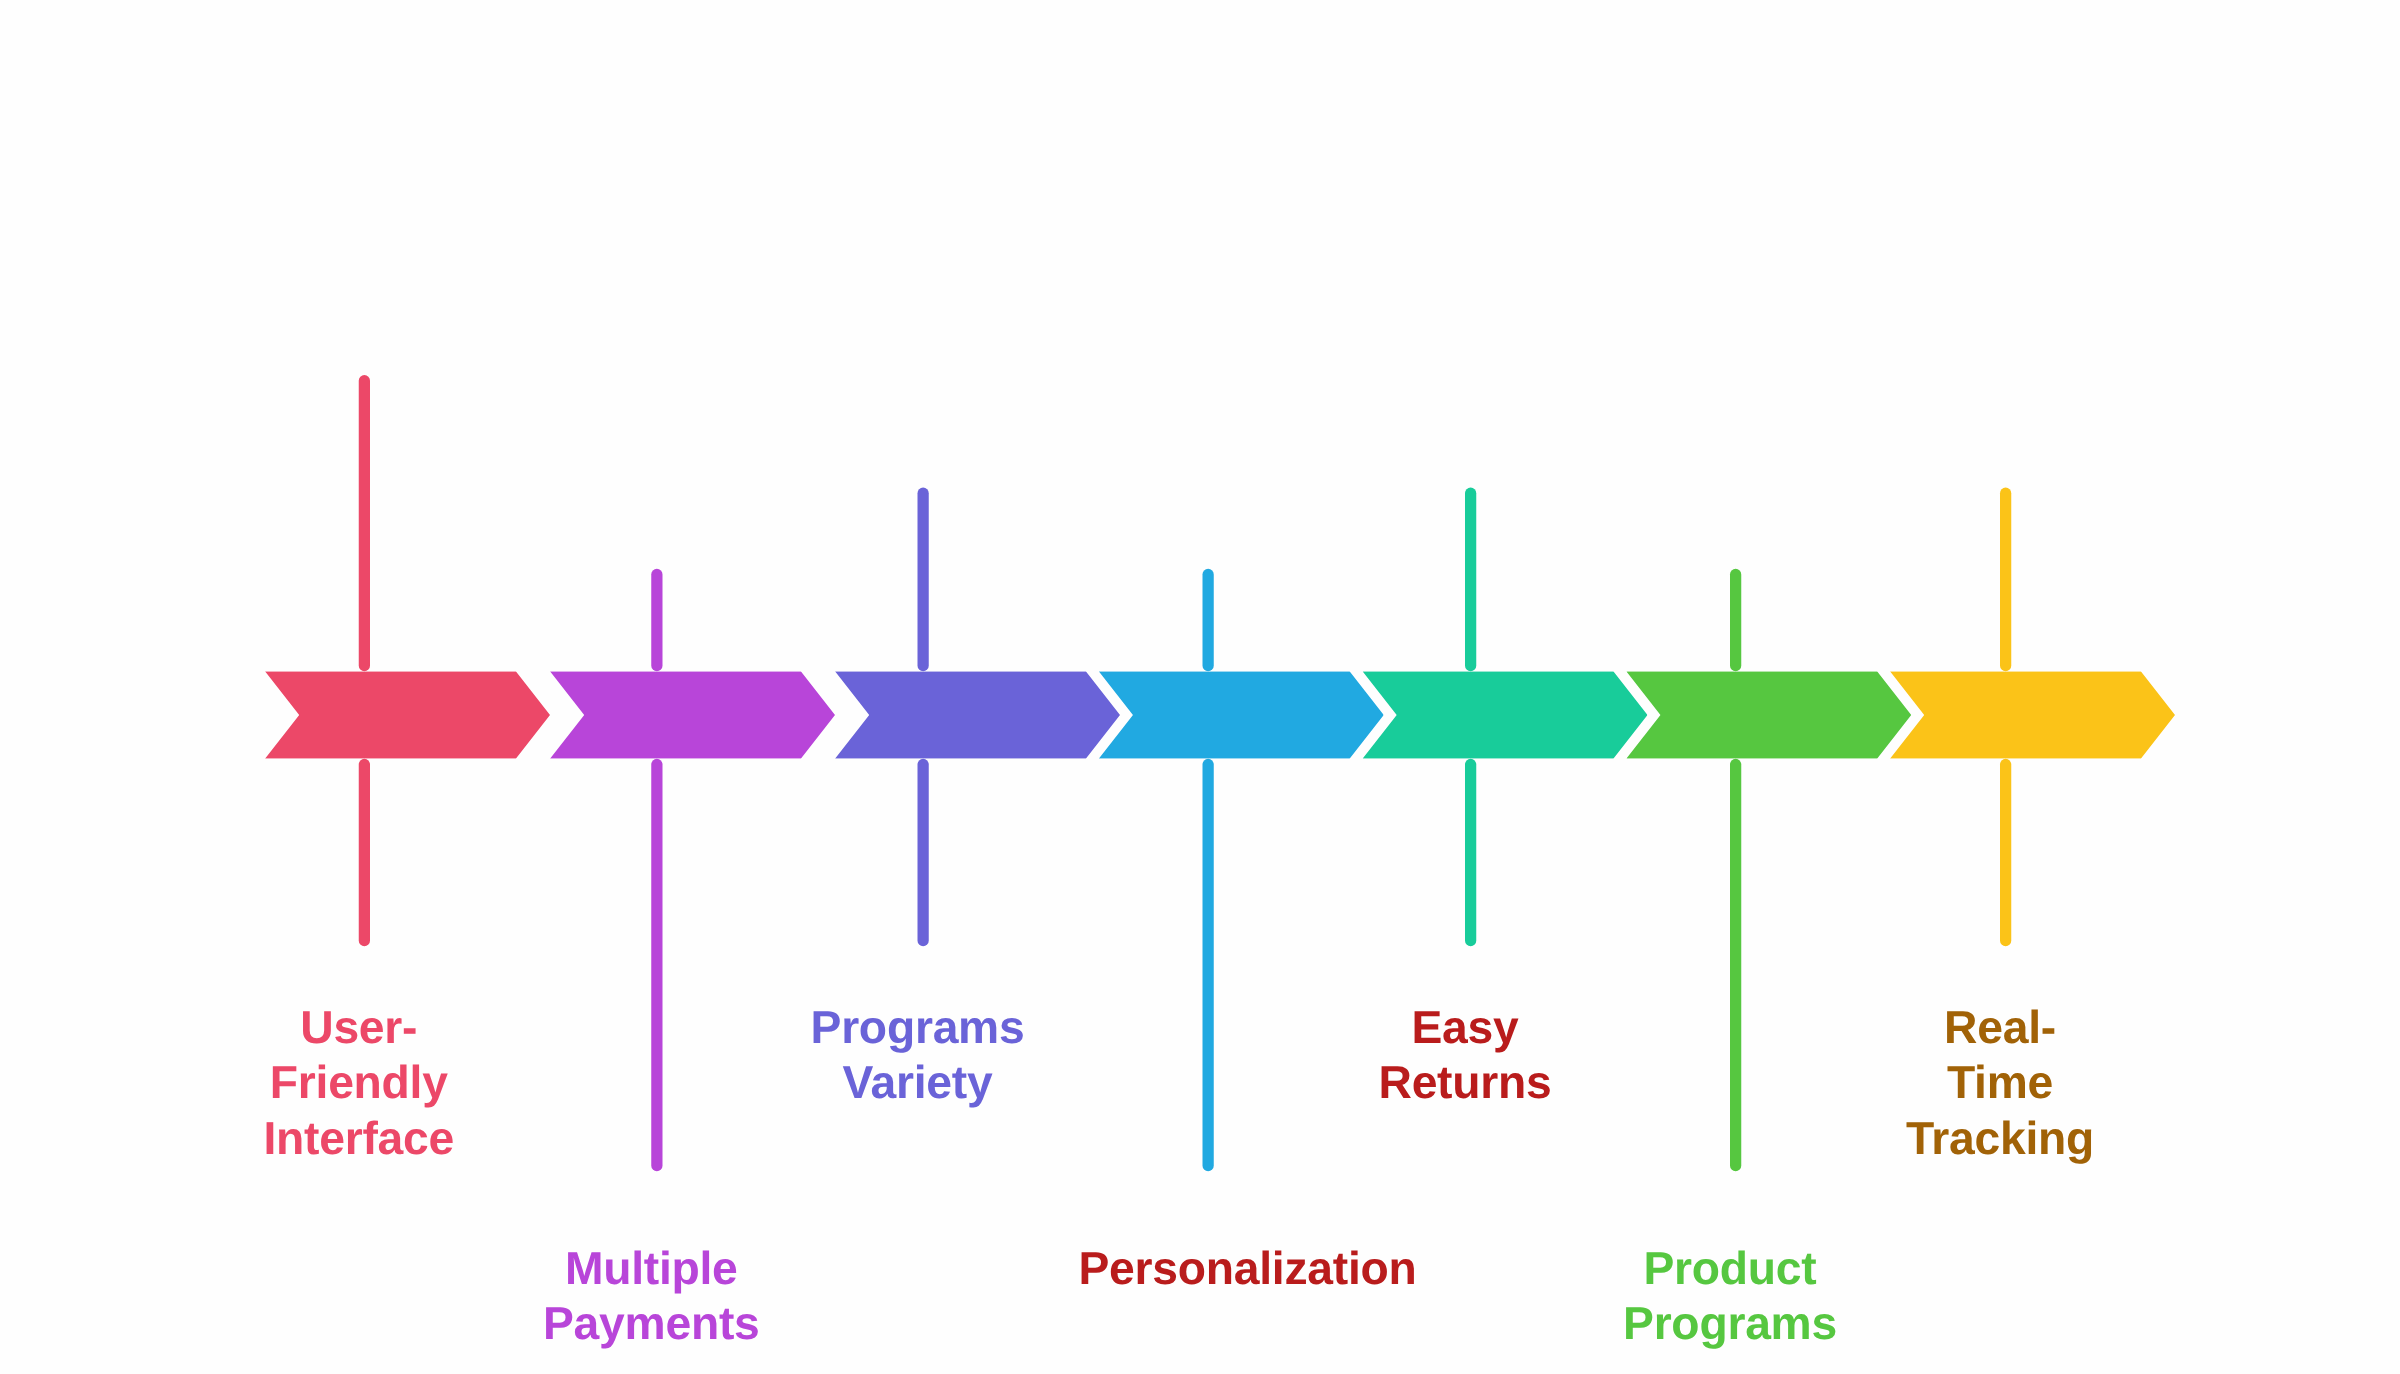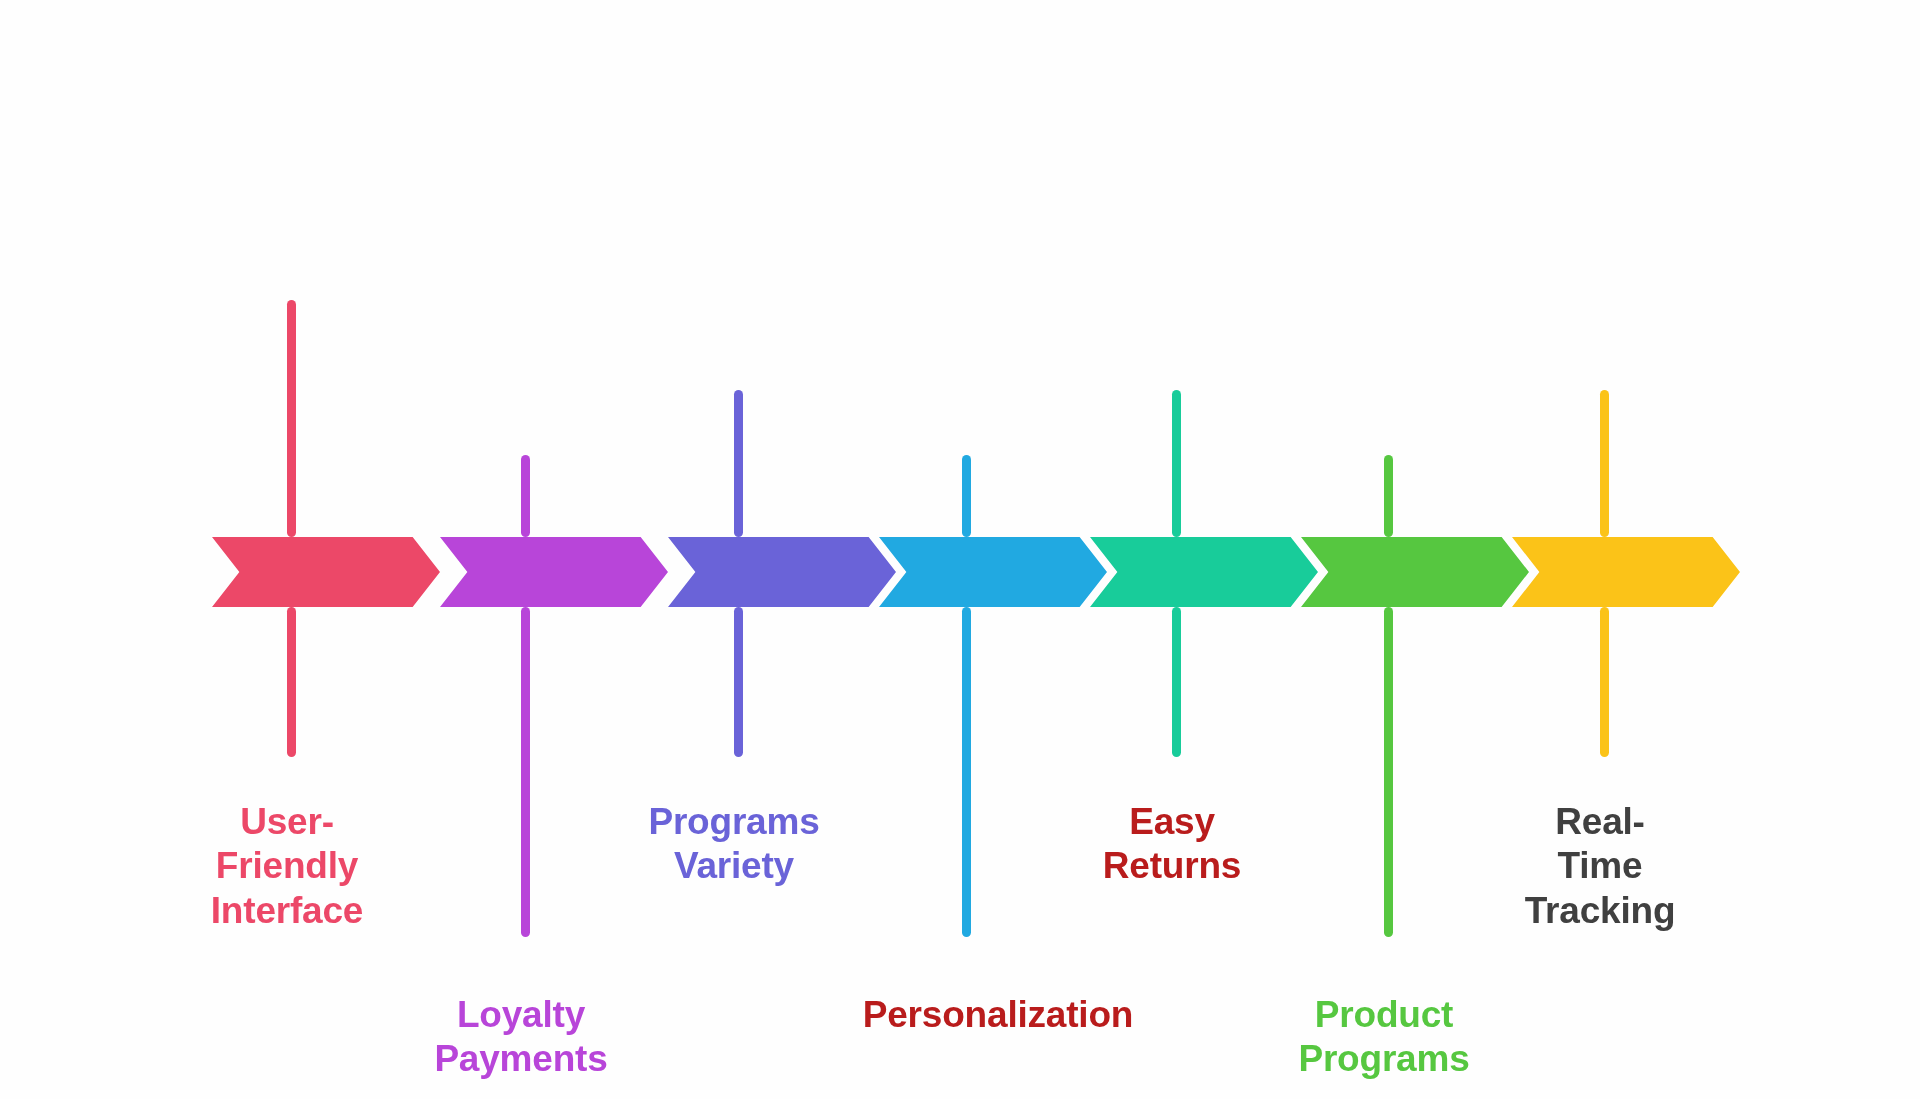--- a/index.html
+++ b/index.html
@@ -193,32 +193,32 @@
         <path d="M-12 -17 L22 0 L-12 17 Z" fill="#fbc318"></path>
       </g>
     </svg>
   </div>
 
   <div>
     <div class="label" style="left:152px; top:800px; width:270px; color:#ec4868;">User-
 Friendly
 Interface</div>
 
-    <div class="label" style="left:386px; top:993px; width:270px; color:#b845d9;">Loyalty
+    <div class="label" style="left:386px; top:993px; width:270px; color:#b845d9;">Multiple
 Payments</div>
 
     <div class="label" style="left:599px; top:800px; width:270px; color:#6a63d8;">Programs
 Variety</div>
 
     <div class="label" style="left:818px; top:993px; width:360px; color:#b91c1c;">Personalization</div>
 
     <div class="label" style="left:1037px; top:800px; width:270px; color:#b91c1c;">Easy
 Returns</div>
 
     <div class="label" style="left:1249px; top:993px; width:270px; color:#56c740;">Product
 Programs</div>
 
-    <div class="label" style="left:1465px; top:800px; width:270px; color:#404040;">Real-
+    <div class="label" style="left:1465px; top:800px; width:270px; color:#a16207;">Real-
 Time
 Tracking</div>
   </div>
 
 </div>
 
 </body></html>

